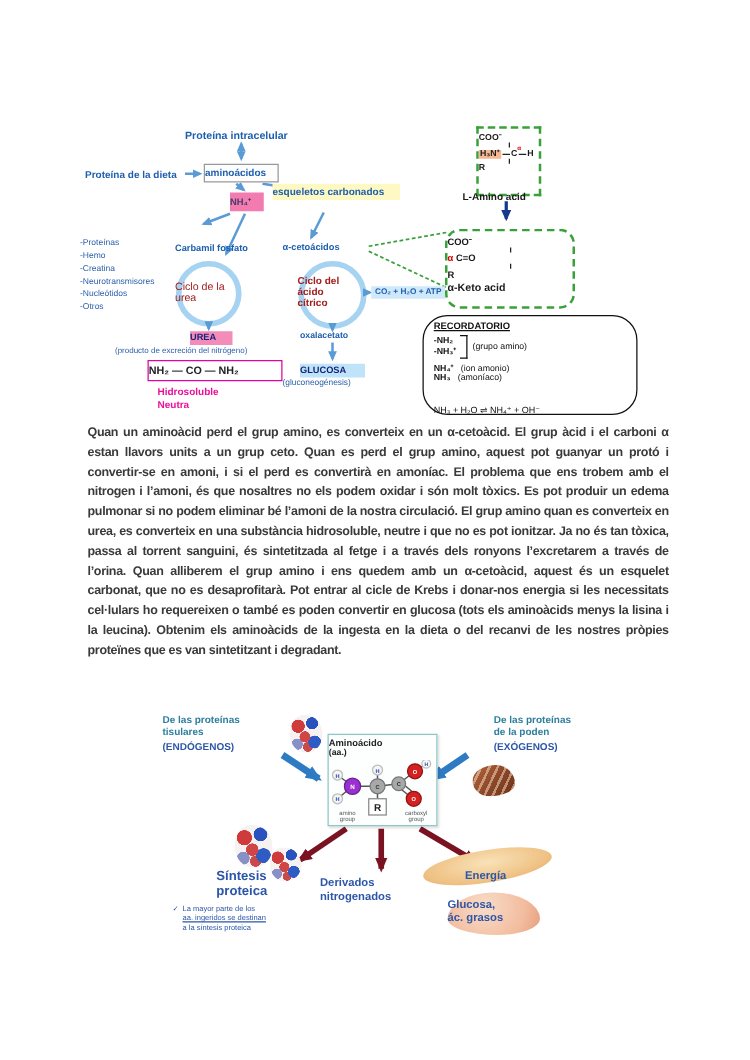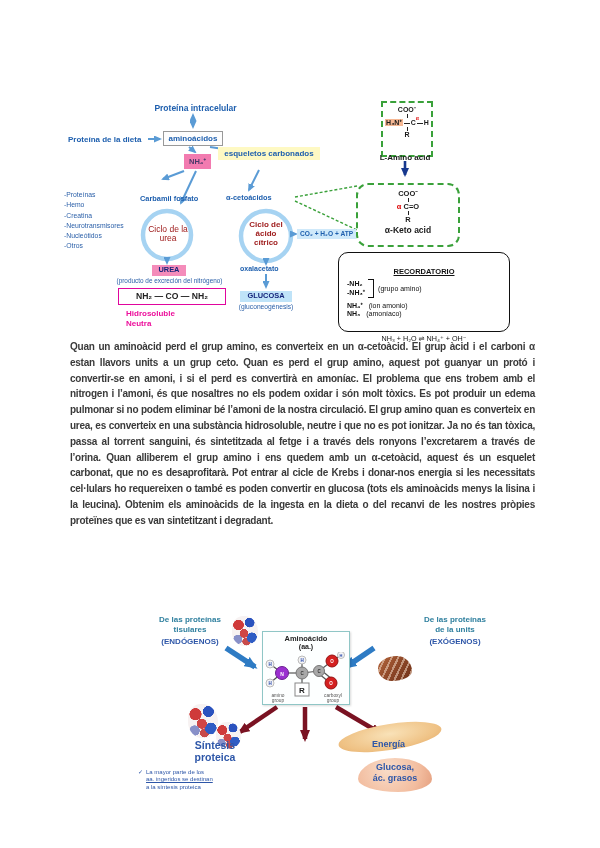--- a/index.html
+++ b/index.html
@@ -1,20 +1,20 @@
 <!DOCTYPE html>
 <html><head>
 <meta charset="utf-8">
 <style>
   body{margin:0;background:#888}
   .page{position:relative;width:600px;height:848px;background:#fff;overflow:hidden;
         font-family:"Liberation Sans",sans-serif;color:#222}
   .abs{position:absolute}
   .dl{position:absolute;font-weight:bold;color:#1e5fae;line-height:1.15}
-  .ctr{text-align:center}
+  .ctr{}
   .hl{background:#d9e8c9;padding:1px 4px}
   .vbond{width:0;border-left:1.2px solid #222;height:4px;margin:0 auto}
   .hbond{display:inline-block;width:6px;height:0;border-top:1.2px solid #222;vertical-align:middle;margin:0 1px}
   .ribbon{position:absolute;border-radius:45% 55% 50% 50%;
     background:
       radial-gradient(circle at 25% 30%, #cf3a3a 0 18%, transparent 19%),
       radial-gradient(circle at 68% 22%, #2a52be 0 16%, transparent 17%),
       radial-gradient(circle at 46% 58%, #d04545 0 19%, transparent 20%),
       radial-gradient(circle at 76% 72%, #2f5cc4 0 17%, transparent 18%),
       radial-gradient(circle at 22% 78%, #8890c8 0 14%, transparent 15%),
@@ -129,21 +129,21 @@
 
     <div class="abs ctr" style="left:356px;top:88px;width:100px;height:57px;border:2px dashed #3aa13a;border-radius:12px;font-size:7.5px;font-weight:bold;color:#1a1a1a;padding-top:3px">
       <div>COO⁻</div>
       <div class="vbond"></div>
       <div><span style="color:#d00">α</span> <span>C=O</span></div>
       <div class="vbond"></div>
       <div>R</div>
       <div style="font-size:8.5px;margin-top:1px">α-Keto acid</div>
     </div>
 
-    <div class="abs" style="left:338px;top:157px;width:172px;height:80px;border:1.6px solid #111;border-radius:10px;font-size:7px;color:#111;padding:14px 8px;box-sizing:border-box">
+    <div class="abs" style="left:338px;top:157px;width:172px;height:80px;border:1.6px solid #111;border-radius:20px;font-size:7px;color:#111;padding:3px 8px;box-sizing:border-box">
       <div class="ctr" style="font-weight:bold;text-decoration:underline;font-size:7.5px">RECORDATORIO</div>
       <div style="display:flex;align-items:center;margin-top:3px">
         <div style="font-weight:bold;line-height:8.5px">
           <div>-NH₂</div>
           <div>-NH₃⁺</div>
         </div>
         <div class="bracket" style="margin:0 4px 0 3px"></div>
         <div>(grupo amino)</div>
       </div>
       <div style="margin-top:3px">
@@ -155,21 +155,21 @@
         <span>(amoníaco)</span>
       </div>
       <div class="ctr" style="font-weight:normal;margin-top:17px;font-size:7.2px">NH₃ + H₂O  ⇌  NH₄⁺ + OH⁻</div>
     </div>
   </div>
 
   <div class="abs" style="left:70px;top:339px;width:465px">
     <p class="para">Quan un aminoàcid perd el grup amino, es converteix en un α-cetoàcid. El grup àcid i el carboni α estan llavors units a un grup ceto. Quan es perd el grup amino, aquest pot guanyar un protó i convertir-se en amoni, i si el perd es convertirà en amoníac. El problema que ens trobem amb el nitrogen i l’amoni, és que nosaltres no els podem oxidar i són molt tòxics. Es pot produir un edema pulmonar si no podem eliminar bé l’amoni de la nostra circulació. El grup amino quan es converteix en urea, es converteix en una substància hidrosoluble, neutre i que no es pot ionitzar. Ja no és tan tòxica, passa al torrent sanguini, és sintetitzada al fetge i a través dels ronyons l’excretarem a través de l’orina. Quan alliberem el grup amino i ens quedem amb un α-cetoàcid, aquest és un esquelet carbonat, que no es desaprofitarà. Pot entrar al cicle de Krebs i donar-nos energia si les necessitats cel·lulars ho requereixen o també es poden convertir en glucosa (tots els aminoàcids menys la lisina i la leucina). Obtenim els aminoàcids de la ingesta en la dieta o del recanvi de les nostres pròpies proteïnes que es van sintetitzant i degradant.</p>
   </div>
 
-  <div class="abs" style="left:0;top:612px;width:600px;height:215px">
+  <div class="abs" style="left:0;top:568px;width:600px;height:215px">
 
     <svg class="abs" style="left:0;top:0" width="600" height="215">
       <defs>
         <marker id="mB2" markerUnits="userSpaceOnUse" markerWidth="13" markerHeight="11" refX="10" refY="5.5" orient="auto">
           <path d="M0 0L13 5.5L0 11z" fill="#2e7bc4"></path>
           </marker>
         <marker id="mM" markerUnits="userSpaceOnUse" markerWidth="12" markerHeight="10" refX="9" refY="5" orient="auto">
           <path d="M0 0L12 5L0 10z" fill="#7a1222"></path>
           </marker>
       </defs>
@@ -182,21 +182,21 @@
 
     <div class="abs ctr" style="left:130px;top:3px;width:120px;line-height:1.2">
       <div style="color:#2e7f9e;font-weight:bold;font-size:8px">De las proteínas</div>
       <div style="color:#2e7f9e;font-weight:bold;font-size:8px">tisulares</div>
       <div style="color:#2d56a8;font-weight:bold;font-size:8px;margin-top:3px">(ENDÓGENOS)</div>
     </div>
     <div class="ribbon" style="left:232px;top:4px;width:26px;height:30px"></div>
 
     <div class="abs ctr" style="left:395px;top:3px;width:120px;line-height:1.2">
       <div style="color:#2e7f9e;font-weight:bold;font-size:8px">De las proteínas</div>
-      <div style="color:#2e7f9e;font-weight:bold;font-size:8px">de la units</div>
+      <div style="color:#2e7f9e;font-weight:bold;font-size:8px">de la poden</div>
       <div style="color:#2d56a8;font-weight:bold;font-size:8px;margin-top:3px">(EXÓGENOS)</div>
     </div>
     <div class="meat" style="left:378px;top:44px;width:34px;height:25px"></div>
 
     <div class="abs" style="left:262px;top:19px;width:86px;height:72px;border:1.5px solid #8fc6c6;background:#fdffff;box-shadow:1px 1px 2px rgba(0,0,0,.15)">
       <div class="ctr" style="font-size:7.5px;font-weight:bold;margin-top:2px">Aminoácido</div>
       <div class="ctr" style="font-size:7px;font-weight:bold">(aa.)</div>
       <svg style="position:absolute;left:2px;top:20px" width="82" height="46">
         <g stroke="#555" stroke-width="1.2">
           <line x1="5" y1="12" x2="17" y2="21"></line>
@@ -243,20 +243,24 @@
     </div>
     <div class="abs" style="left:138px;top:157px;width:120px;display:flex;color:#2d56a8;font-size:6px;line-height:7.3px">
       <span style="margin-right:3px">✓</span>
       <span>
         <span>La mayor parte de los</span><br>
         <span style="text-decoration:underline">aa. ingeridos se destinan</span><br>
         <span>a la síntesis proteica</span>
       </span>
     </div>
 
+    <div class="abs ctr" style="left:256px;top:133px;width:98px;color:#2d56a8;font-weight:bold;font-size:9px;line-height:1.2">
+      <div>Derivados</div>
+      <div>nitrogenados</div>
+    </div>
 
     <div class="muscle" style="left:338px;top:112px;width:104px;height:26px"></div>
     <div class="abs" style="left:372px;top:127px;color:#2d56a8;font-weight:bold;font-size:9px">Energía</div>
     <div class="liver" style="left:358px;top:146px;width:74px;height:34px"></div>
     <div class="abs ctr" style="left:358px;top:150px;width:74px;color:#2d56a8;font-weight:bold;font-size:9px;line-height:1.2">
       <div>Glucosa,</div>
       <div>ác. grasos</div>
     </div>
   </div>
 

